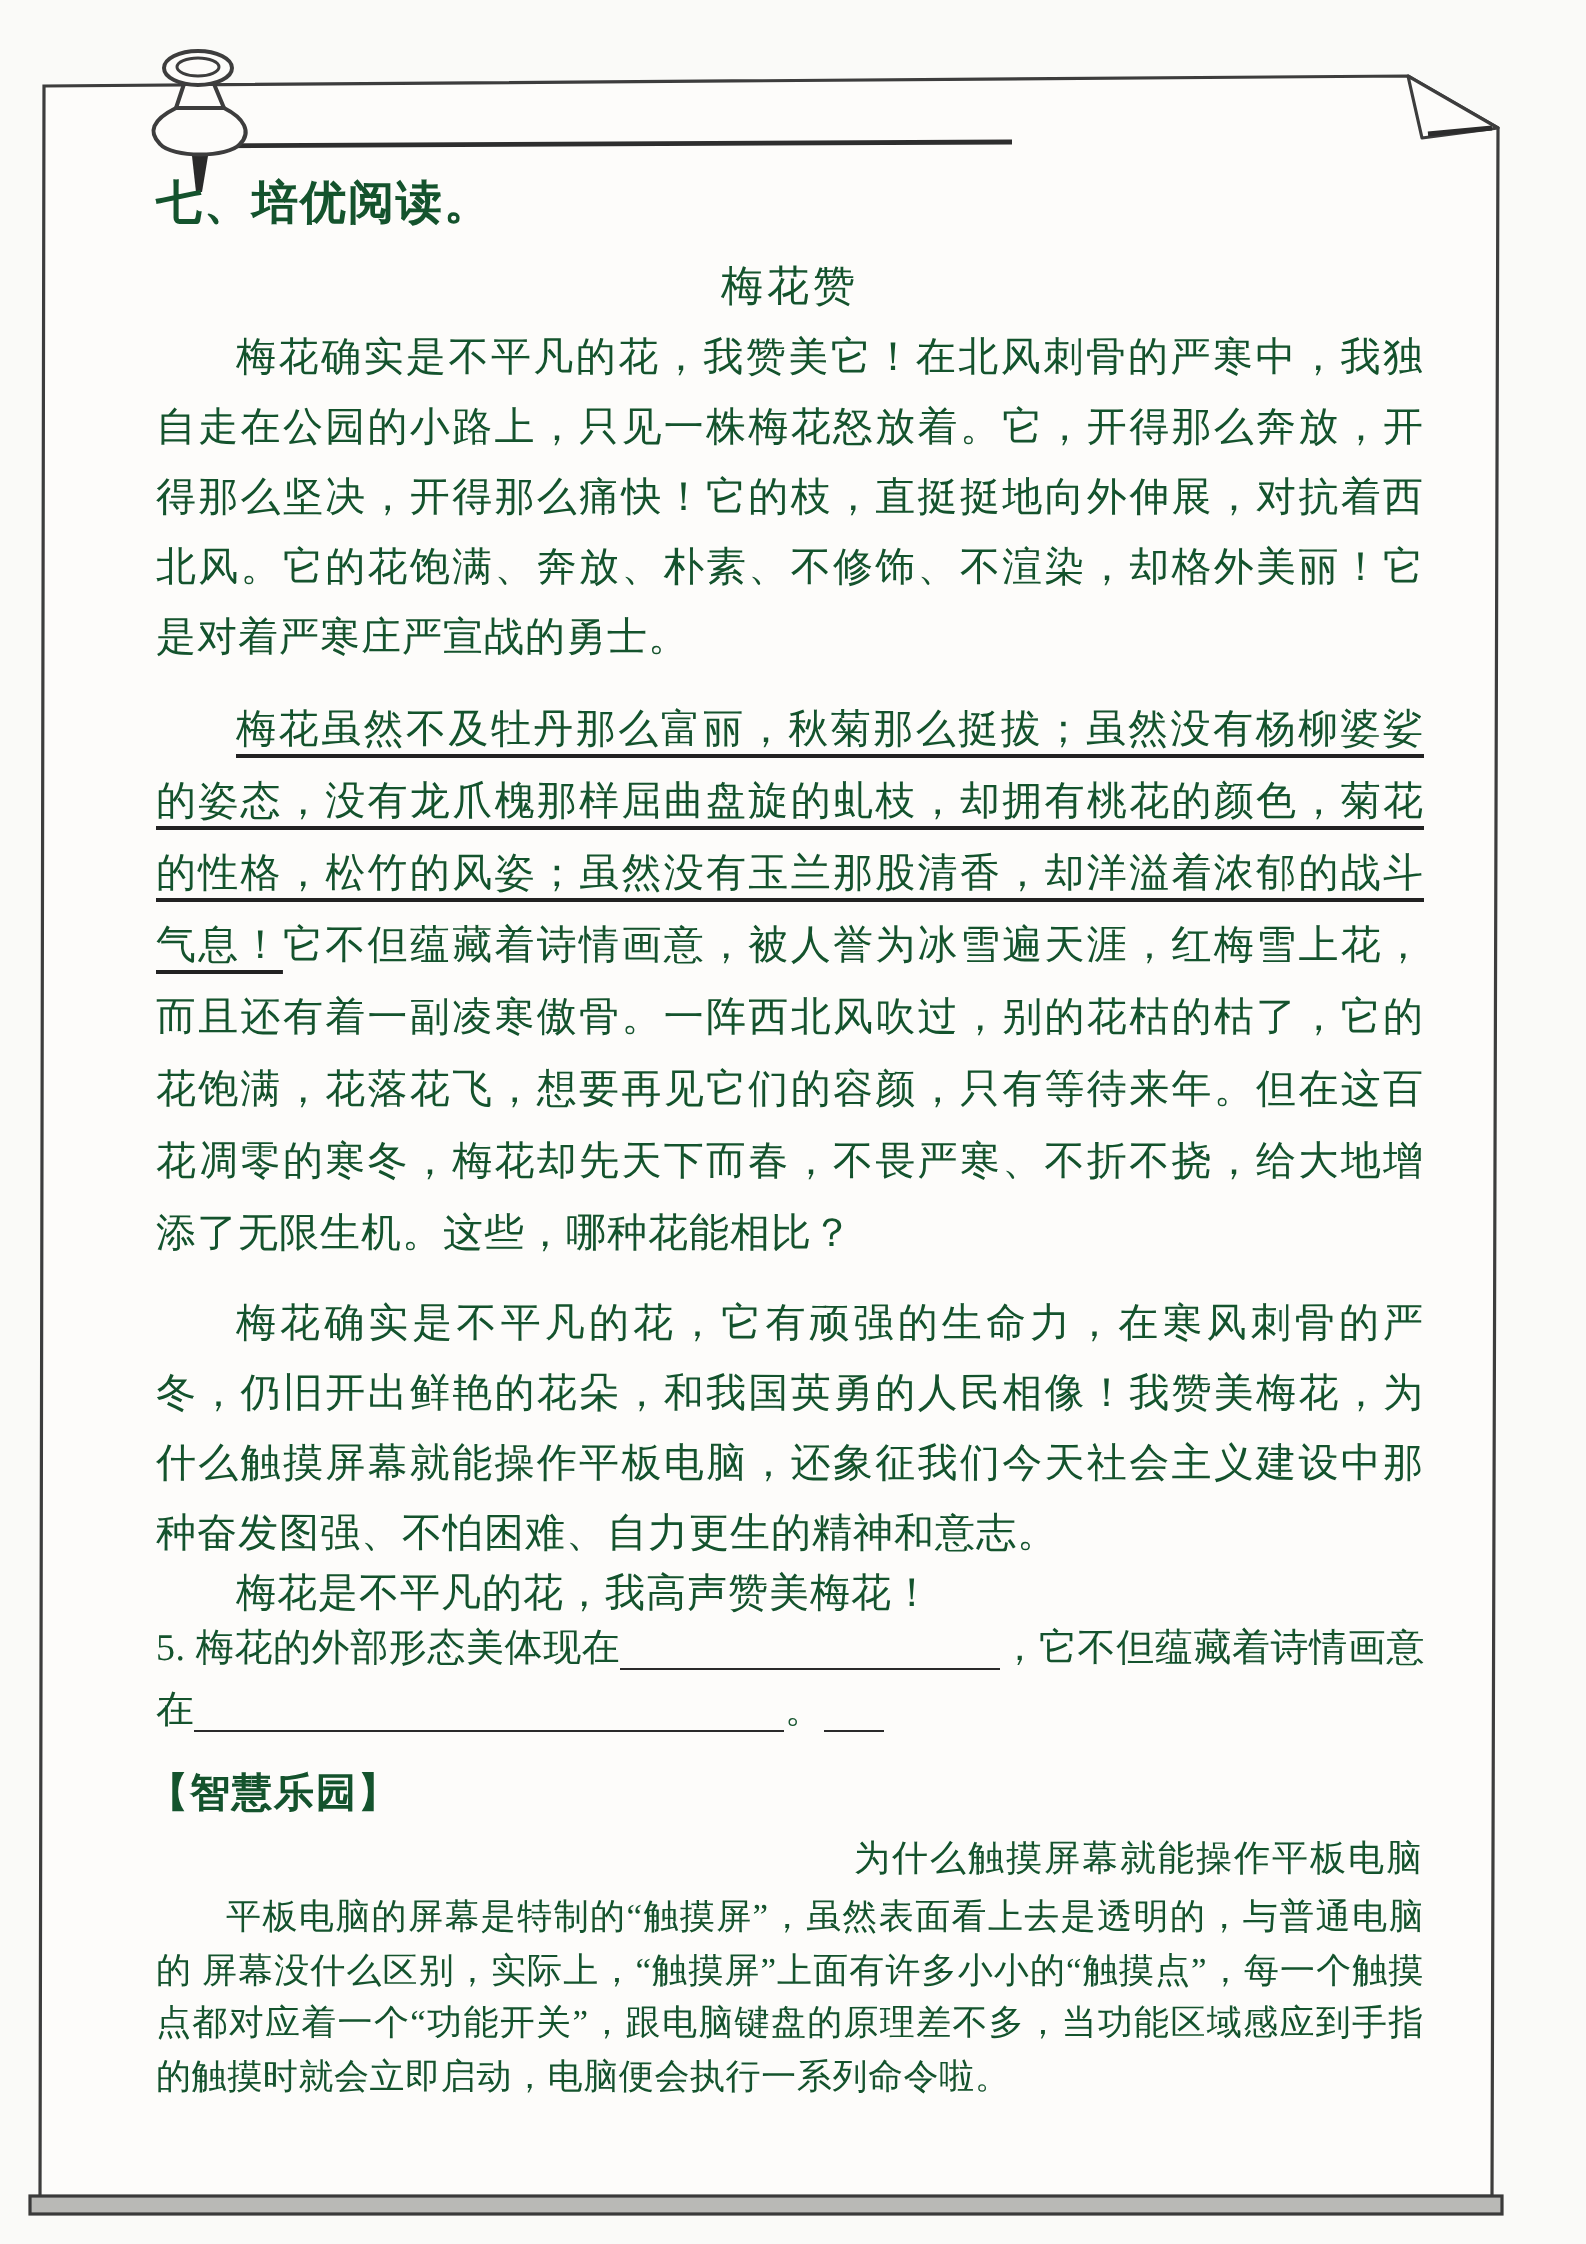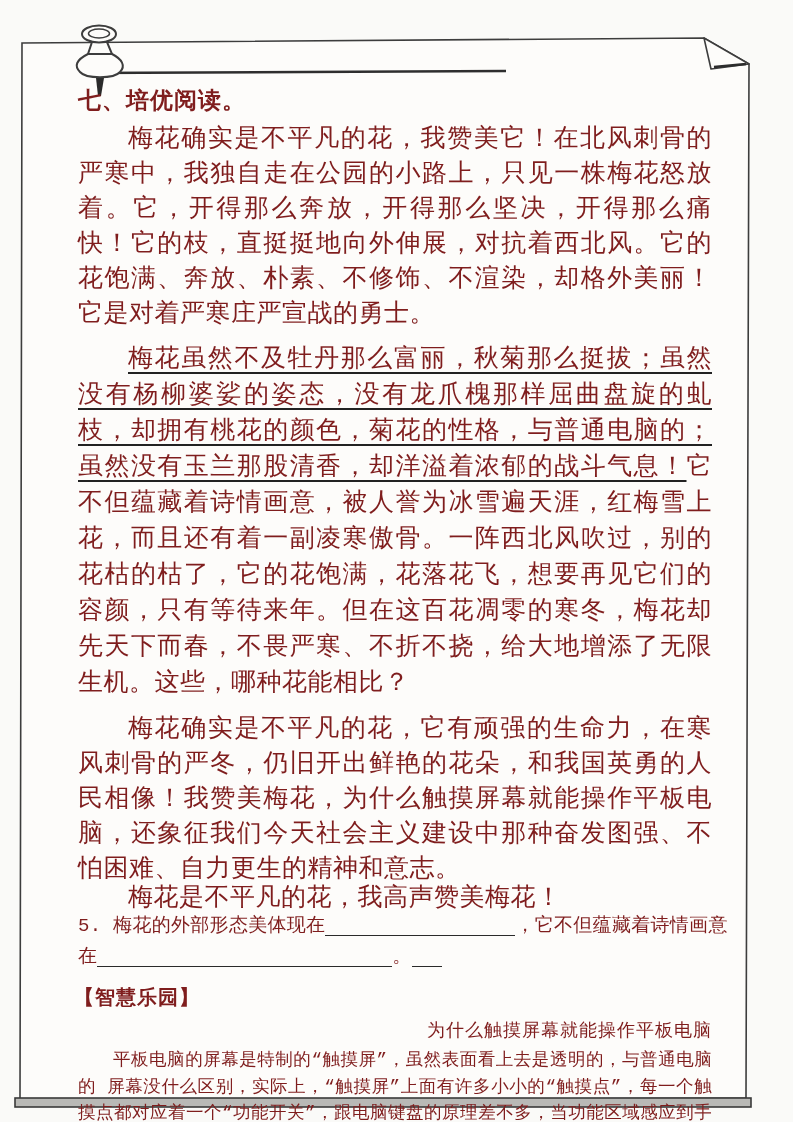--- a/index.html
+++ b/index.html
@@ -1,22 +1,22 @@
 <!DOCTYPE html>
 <html><head>
 <meta charset="utf-8">
 <style>
   html,body{margin:0;padding:0;background:#fafaf8;}
   .canvas{position:relative;width:793px;height:1122px;margin:0 auto;overflow:hidden;
-          font-family:Liberation Mono, monospace;color:#7f1d1d;background:#fafaf8;}
+          font-family:Liberation Serif, serif;color:#14532d;background:#fafaf8;}
   .frame{position:absolute;left:0;top:0;width:793px;height:1122px;}
   .content{position:absolute;left:78px;top:88px;width:634px;}
   .sec-heading{margin:0;font-size:23px;line-height:28px;font-weight:bold;letter-spacing:1px;}
   .reading-title{margin:14px 0 0 0;font-size:21px;line-height:26px;text-align:center;letter-spacing:2px;}
-  p.body{margin:10px 0 0 0;font-size:25px;line-height:35px;text-align:justify;text-indent:2em;letter-spacing:0.5px;}
+  p.body{margin:10px 0 0 0;font-size:20px;line-height:35px;text-align:justify;text-indent:2em;letter-spacing:0.5px;}
   p.body.first{margin-top:6px;}
   p.body.p2{line-height:36px;}
   p.body.p4{margin-top:0;line-height:24px;}
   .ul{text-decoration:underline;text-underline-offset:6px;text-decoration-thickness:1.5px;text-decoration-color:#222;}
   .q{margin:0;font-size:19px;}
   .q1{margin-top:20px;}
   .qline{line-height:31px;white-space:nowrap;letter-spacing:0.3px;}
   .blank{display:inline-block;border-bottom:1.7px solid #2a2a2a;height:1em;vertical-align:-5px;}
   .bw70{width:70px;} .bw125{width:125px;} .bw445{width:445px;}
   .bw190{width:190px;} .bw295{width:295px;} .bw30{width:30px;}
@@ -46,24 +46,25 @@
       <path d="M92,42 L88,54 L112,54 L107,42 Z"></path>
       <ellipse cx="99" cy="34" rx="17" ry="8.5"></ellipse>
       <ellipse cx="99" cy="33.5" rx="10.5" ry="4.5" stroke-width="1.5"></ellipse>
     </g>
   </svg>
 
   <div class="content">
 
     <h2 class="sec-heading">七、培优阅读。</h2>
 
+    <div class="reading-title">梅花赞</div>
 
     <p class="body first">梅花确实是不平凡的花，我赞美它！在北风刺骨的严寒中，我独自走在公园的小路上，只见一株梅花怒放着。它，开得那么奔放，开得那么坚决，开得那么痛快！它的枝，直挺挺地向外伸展，对抗着西北风。它的花饱满、奔放、朴素、不修饰、不渲染，却格外美丽！它是对着严寒庄严宣战的勇士。</p>
 
-    <p class="body p2"><span class="ul">梅花虽然不及牡丹那么富丽，秋菊那么挺拔；虽然没有杨柳婆娑的姿态，没有龙爪槐那样屈曲盘旋的虬枝，却拥有桃花的颜色，菊花的性格，与普通电脑的；虽然没有玉兰那股清香，却洋溢着浓郁的战斗气息！</span><span>它不但蕴藏着诗情画意，被人誉为冰雪遍天涯，红梅雪上花，而且还有着一副凌寒傲骨。一阵西北风吹过，别的花枯的枯了，它的花饱满，花落花飞，想要再见它们的容颜，只有等待来年。但在这百花凋零的寒冬，梅花却先天下而春，不畏严寒、不折不挠，给大地增添了无限生机。这些，哪种花能相比？</span></p>
+    <p class="body p2"><span class="ul">梅花虽然不及牡丹那么富丽，秋菊那么挺拔；虽然没有杨柳婆娑的姿态，没有龙爪槐那样屈曲盘旋的虬枝，却拥有桃花的颜色，菊花的性格，松竹的风姿；虽然没有玉兰那股清香，却洋溢着浓郁的战斗气息！</span><span>它不但蕴藏着诗情画意，被人誉为冰雪遍天涯，红梅雪上花，而且还有着一副凌寒傲骨。一阵西北风吹过，别的花枯的枯了，它的花饱满，花落花飞，想要再见它们的容颜，只有等待来年。但在这百花凋零的寒冬，梅花却先天下而春，不畏严寒、不折不挠，给大地增添了无限生机。这些，哪种花能相比？</span></p>
 
     <p class="body">梅花确实是不平凡的花，它有顽强的生命力，在寒风刺骨的严冬，仍旧开出鲜艳的花朵，和我国英勇的人民相像！我赞美梅花，为什么触摸屏幕就能操作平板电脑，还象征我们今天社会主义建设中那种奋发图强、不怕困难、自力更生的精神和意志。</p>
 
     <p class="body p4">梅花是不平凡的花，我高声赞美梅花！</p>
 
 
     <div class="q">
       <div class="qline"><span>5. 梅花的外部形态美体现在</span><span class="blank bw190"></span><span>，它不但蕴藏着诗情画意</span></div>
       <div class="qline"><span>在</span><span class="blank bw295"></span><span>。</span><span class="blank bw30"></span></div>
     </div>

